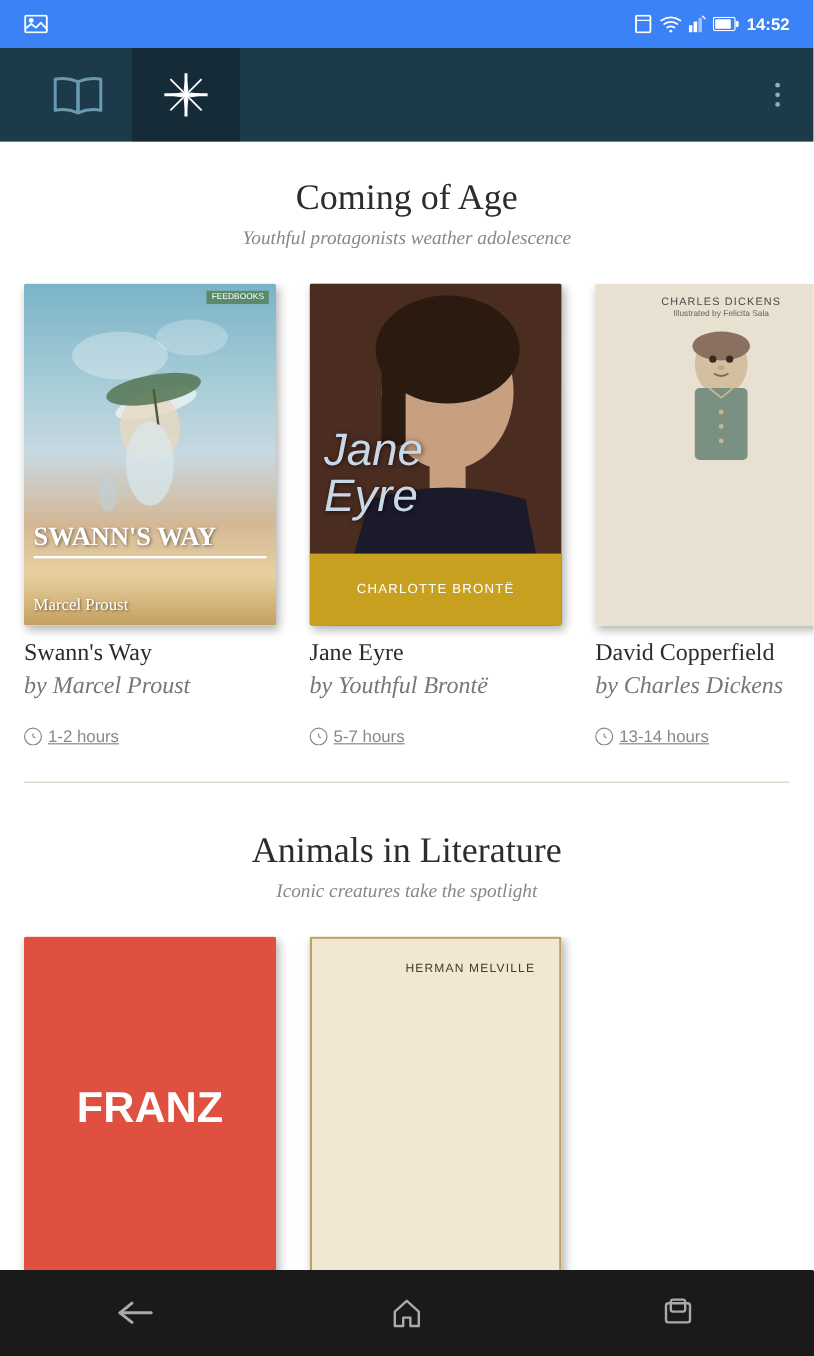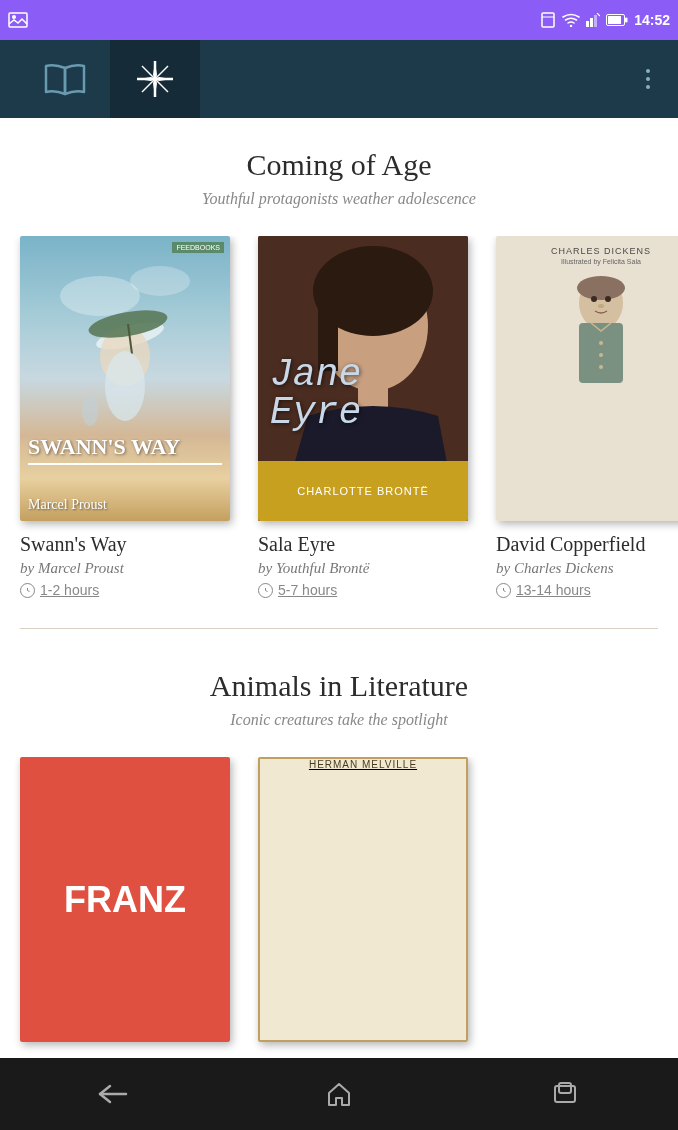--- a/index.html
+++ b/index.html
@@ -8,26 +8,26 @@
       height: 1130px;
       background: #f0ece2;
       font-family: Georgia, 'Times New Roman', serif;
       overflow: hidden;
       display: flex;
       flex-direction: column;
     }
 
     
     .status-bar {
-      background: #8b5cf6;
+      background: #3b82f6;
       height: 40px;
       display: flex;
       align-items: center;
       justify-content: space-between;
-      padding: 0 8px;
+      padding: 0 20px;
       flex-shrink: 0;
     }
     .status-left {
       display: flex;
       align-items: center;
       gap: 4px;
     }
     .status-right {
       display: flex;
       align-items: center;
@@ -205,21 +205,21 @@
       transform: translateY(-30%);
       text-align: left;
       padding: 0 12px;
     }
     .jane-title-text {
       font-size: 38px;
       color: #c8d8e8;
       font-style: italic;
       line-height: 1.0;
       text-shadow: 1px 1px 4px rgba(0,0,0,0.6);
-      font-family: Liberation Mono, monospace;
+      font-family: Liberation Sans, sans-serif;
     }
 
     
     .cover-david {
       width: 100%;
       height: 100%;
       background: #e8e0d0;
       position: relative;
       display: flex;
       flex-direction: column;
@@ -253,24 +253,24 @@
 
     
     .book-title {
       font-size: 20px;
       color: #2c2c2c;
       margin-bottom: 4px;
       font-family: Georgia, serif;
       font-weight: normal;
     }
     .book-author {
-      font-size: 15px;
+      font-size: 20px;
       color: #777;
       font-style: italic;
-      margin-bottom: 5px;
+      margin-bottom: 22px;
       font-family: Georgia, serif;
     }
     .book-time {
       font-size: 14px;
       color: #888;
       display: flex;
       align-items: center;
       gap: 5px;
       font-family: Arial, sans-serif;
       text-decoration: underline;
@@ -330,24 +330,23 @@
       font-family: Arial, sans-serif;
       text-transform: uppercase;
     }
     .cover-melville {
       width: 100%;
       height: 100%;
       background: #f0e8d0;
       border: 2px solid #c0a060;
       display: flex;
       flex-direction: column;
-      align-items: center;
+      align-items: flex-end;
       justify-content: flex-start;
-      padding: 0;
-      text-decoration: underline;
+      padding: 20px;
     }
     .cover-melville-author {
       font-size: 10px;
       color: #4a3a20;
       font-family: Arial, sans-serif;
       text-transform: uppercase;
       letter-spacing: 1px;
     }
   </style>
 </head>
@@ -485,21 +484,21 @@
 
             <div class="jane-title-overlay">
               <div class="jane-title-text">Jane<br>Eyre</div>
             </div>
 
             <div class="jane-eyre-band">
               <div class="jane-eyre-band-text">Charlotte Brontë</div>
             </div>
           </div>
         </div>
-        <div class="book-title">Sala Eyre</div>
+        <div class="book-title">Jane Eyre</div>
         <div class="book-author">by Youthful Brontë</div>
         <div class="book-time">
           <div class="clock-icon">
             <svg width="9" height="9" viewBox="0 0 9 9">
               <line x1="4.5" y1="4.5" x2="4.5" y2="2" stroke="#888" stroke-width="1"></line>
               <line x1="4.5" y1="4.5" x2="6.5" y2="5.5" stroke="#888" stroke-width="1"></line>
             </svg>
           </div>
           <span>5-7 hours</span>
         </div>

